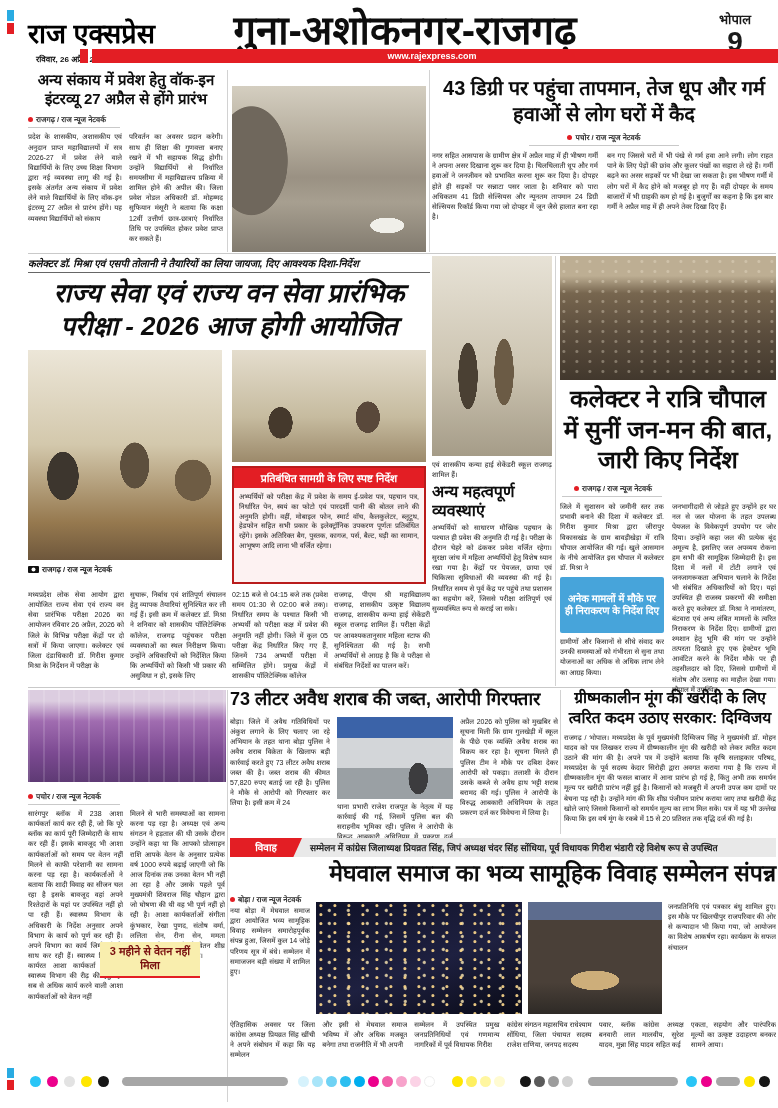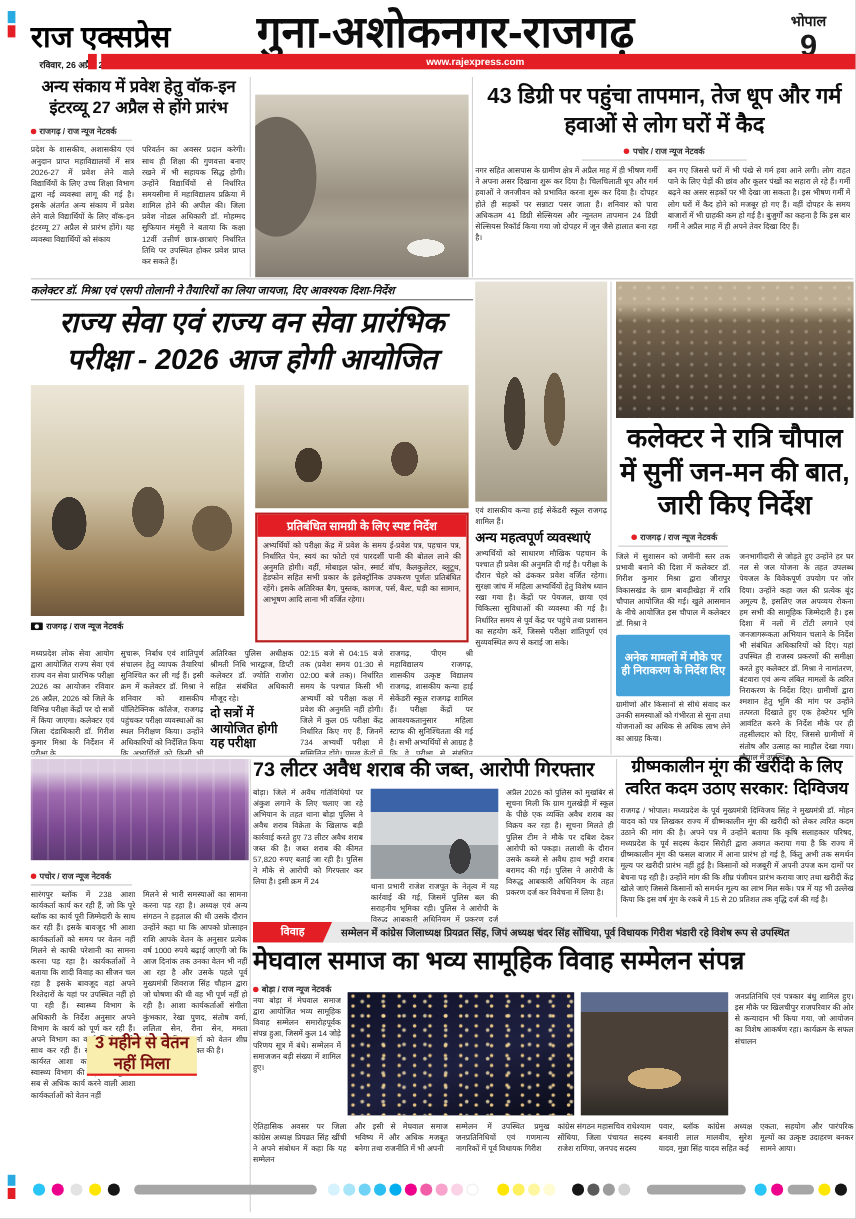--- a/index.html
+++ b/index.html
@@ -113,32 +113,27 @@
          linear-gradient(180deg,#e4ddcd 0%,#c6bb9f 60%,#9c8a6b 100%);"></div>
 
   <div class="abs" style="left:232px;top:466px;width:194px;height:118px;border:2px solid #b91c1c;background:#fdf2f2;box-sizing:border-box;">
     <div class="redbar" style="color:#fff;font-weight:800;font-size:10.5px;text-align:center;padding:3px 2px;">प्रतिबंधित सामग्री के लिए स्पष्ट निर्देश</div>
     <div class="boxbody" style="padding:4px 5px;height:86px;overflow:hidden;">अभ्यर्थियों को परीक्षा केंद्र में प्रवेश के समय ई-प्रवेश पत्र, पहचान पत्र, निर्धारित पेन, स्वयं का फोटो एवं पारदर्शी पानी की बोतल लाने की अनुमति होगी। वहीं, मोबाइल फोन, स्मार्ट वॉच, कैलकुलेटर, ब्लूटूथ, हेडफोन सहित सभी प्रकार के इलेक्ट्रॉनिक उपकरण पूर्णतः प्रतिबंधित रहेंगे। इसके अतिरिक्त बैग, पुस्तक, कागज, पर्स, बैल्ट, घड़ी का सामान, आभूषण आदि लाना भी वर्जित रहेगा।</div>
   </div>
 
   <div class="abs" style="left:28px;top:590px;width:402px;height:96px;display:flex;gap:6px;">
     <div class="body-text" style="flex:1;height:96px;">मध्यप्रदेश लोक सेवा आयोग द्वारा आयोजित राज्य सेवा एवं राज्य वन सेवा प्रारंभिक परीक्षा 2026 का आयोजन रविवार 26 अप्रैल, 2026 को जिले के विभिन्न परीक्षा केंद्रों पर दो सत्रों में किया जाएगा। कलेक्टर एवं जिला दंडाधिकारी डॉ. गिरीश कुमार मिश्रा के निर्देशन में परीक्षा के</div>
     <div class="body-text" style="flex:1;height:96px;">सुचारू, निर्बाध एवं शांतिपूर्ण संचालन हेतु व्यापक तैयारियां सुनिश्चित कर ली गई हैं। इसी क्रम में कलेक्टर डॉ. मिश्रा ने शनिवार को शासकीय पॉलिटेक्निक कॉलेज, राजगढ़ पहुंचकर परीक्षा व्यवस्थाओं का स्थल निरीक्षण किया। उन्होंने अधिकारियों को निर्देशित किया कि अभ्यर्थियों को किसी भी प्रकार की असुविधा न हो, इसके लिए</div>
-    <div style="flex:1;height:96px;overflow:hidden;">
-      <div class="body-text">अतिरिक्त पुलिस अधीक्षक श्रीमती निधि भारद्वाज, डिप्टी कलेक्टर डॉ. ज्योति राजोरा सहित संबंधित अधिकारी मौजूद रहे।</div>
-      <div class="subhead">दो सत्रों में आयोजित होगी यह परीक्षा</div>
-
-    </div>
     <div class="body-text" style="flex:1;height:96px;">02:15 बजे से 04:15 बजे तक (प्रवेश समय 01:30 से 02:00 बजे तक)। निर्धारित समय के पश्चात किसी भी अभ्यर्थी को परीक्षा कक्ष में प्रवेश की अनुमति नहीं होगी। जिले में कुल 05 परीक्षा केंद्र निर्धारित किए गए हैं, जिनमें 734 अभ्यर्थी परीक्षा में सम्मिलित होंगे। प्रमुख केंद्रों में शासकीय पॉलिटेक्निक कॉलेज</div>
     <div class="body-text" style="flex:1;height:96px;">राजगढ़, पीएम श्री महाविद्यालय राजगढ़, शासकीय उत्कृष्ट विद्यालय राजगढ़, शासकीय कन्या हाई सेकेंडरी स्कूल राजगढ़ शामिल हैं। परीक्षा केंद्रों पर आवश्यकतानुसार महिला स्टाफ की सुनिश्चितता की गई है। सभी अभ्यर्थियों से आग्रह है कि वे परीक्षा से संबंधित निर्देशों का पालन करें।</div>
   </div>
 
   <div class="abs" style="left:432px;top:460px;width:120px;height:226px;overflow:hidden;">
     <div class="body-text">एवं शासकीय कन्या हाई सेकेंडरी स्कूल राजगढ़ शामिल हैं।</div>
-    <div class="subhead" style="font-size:12px;">अन्य महत्वपूर्ण व्यवस्थाएं</div>
+    <div class="subhead" style="font-size:16px;">अन्य महत्वपूर्ण व्यवस्थाएं</div>
     <div class="body-text">अभ्यर्थियों को साधारण मौखिक पहचान के पश्चात ही प्रवेश की अनुमति दी गई है। परीक्षा के दौरान चेहरे को ढंककर प्रवेश वर्जित रहेगा। सुरक्षा जांच में महिला अभ्यर्थियों हेतु विशेष ध्यान रखा गया है। केंद्रों पर पेयजल, छाया एवं चिकित्सा सुविधाओं की व्यवस्था की गई है। निर्धारित समय से पूर्व केंद्र पर पहुंचे तथा प्रशासन का सहयोग करें, जिससे परीक्षा शांतिपूर्ण एवं सुव्यवस्थित रूप से कराई जा सके।</div>
   </div>
 
   <div class="abs photo" style="left:560px;top:256px;width:216px;height:124px;
        background:
          radial-gradient(circle at 30% 55%, rgba(240,230,210,0.35) 1px, rgba(0,0,0,0) 2px),
          linear-gradient(180deg,#bdae93 0 16%,#77664f 30%,#5b4d3d 62%,#42382d 100%);
        background-size:13px 10px, 100% 100%;"></div>
   <div class="abs" style="left:560px;top:384px;width:216px;">
     <div class="hl" style="font-size:24px;text-align:center;">कलेक्टर ने रात्रि चौपाल में सुनीं जन-मन की बात, जारी किए निर्देश</div>
@@ -186,29 +181,29 @@
     <div class="byline" style="margin-top:5px;">
       <span class="dot"></span>
       <span>पचोर / राज न्यूज नेटवर्क</span>
     </div>
     <div class="hair" style="width:92px;height:1px;margin:3px 0 4px;"></div>
     <div style="display:flex;gap:7px;">
       <div class="body-text" style="width:95px;height:216px;">सारंगपुर ब्लॉक में 238 आशा कार्यकर्ता कार्य कर रही हैं, जो कि पूरे ब्लॉक का कार्य पूरी जिम्मेदारी के साथ कर रही हैं। इसके बावजूद भी आशा कार्यकर्ताओं को समय पर वेतन नहीं मिलने से काफी परेशानी का सामना करना पड़ रहा है। कार्यकर्ताओं ने बताया कि शादी विवाह का सीजन चल रहा है इसके बावजूद वहां अपने रिश्तेदारों के यहां पर उपस्थित नहीं हो पा रही हैं। स्वास्थ्य विभाग के अधिकारी के निर्देश अनुसार अपने विभाग के कार्य को पूर्ण कर रही हैं। अपने विभाग का कार्य जिम्मेदारी के साथ कर रही हैं। स्वास्थ्य विभाग में कार्यरत आशा कार्यकर्ता जो कि स्वास्थ्य विभाग की रीढ़ की हड्डी है। सब से अधिक कार्य करने वाली आशा कार्यकर्ताओं को वेतन नहीं</div>
       <div class="body-text" style="width:95px;height:216px;">मिलने से भारी समस्याओं का सामना करना पड़ रहा है। अध्यक्ष एवं अन्य संगठन ने हड़ताल की थी उसके दौरान उन्होंने कहा था कि आपको प्रोत्साहन राशि आपके वेतन के अनुसार प्रत्येक वर्ष 1000 रुपये बढ़ाई जाएगी जो कि आज दिनांक तक उनका वेतन भी नहीं आ रहा है और उसके पहले पूर्व मुख्यमंत्री शिवराज सिंह चौहान द्वारा जो घोषणा की थी वह भी पूर्ण नहीं हो रही है। आशा कार्यकर्ताओं संगीता कुंभकार, रेखा पुणद, संतोष वर्मा, ललिता सेन, रीना सेन, ममता मंजाकार, विष्णु वर्मा को वेतन शीघ्र मिलने की आशा व्यक्त की है।</div>
     </div>
   </div>
-  <div class="abs" style="left:79px;top:942px;width:100px;height:34px;background:#f9eeae;border-bottom:2px solid #e31e24;
-       color:#7a1010;font-weight:800;font-size:15px;line-height:1.25;display:flex;align-items:center;justify-content:center;text-align:center;z-index:3;">3 महीने से वेतन नहीं मिला</div>
+  <div class="abs" style="left:100px;top:942px;width:100px;height:34px;background:#f9eeae;border-bottom:2px solid #e31e24;
+       color:#7a1010;font-weight:800;font-size:11px;line-height:1.25;display:flex;align-items:center;justify-content:center;text-align:center;z-index:3;">3 महीने से वेतन नहीं मिला</div>
 
   <div class="abs" style="left:230px;top:838px;width:546px;height:19px;background:#e9e9e9;display:flex;align-items:center;">
     <div style="background:#e31e24;color:#fff;font-weight:800;font-size:10px;width:72px;text-align:center;height:19px;line-height:19px;
                 clip-path:polygon(0 0,100% 0,88% 100%,0 100%);">विवाह</div>
     <div style="font-size:9px;font-weight:bold;color:#222;padding-left:8px;">सम्मेलन में कांग्रेस जिलाध्यक्ष प्रियव्रत सिंह, जिपं अध्यक्ष चंदर सिंह सोंधिया, पूर्व विधायक गिरीश भंडारी रहे विशेष रूप से उपस्थित</div>
   </div>
-  <div class="abs hl" style="left:230px;top:859px;width:546px;font-size:23px;text-align:left;">मेघवाल समाज का भव्य सामूहिक विवाह सम्मेलन संपन्न</div>
+  <div class="abs hl" style="left:230px;top:859px;width:546px;font-size:23px;text-align:right;">मेघवाल समाज का भव्य सामूहिक विवाह सम्मेलन संपन्न</div>
   <div class="abs byline" style="left:230px;top:894px;">
     <span class="dot"></span>
     <span>बोड़ा / राज न्यूज नेटवर्क</span>
   </div>
   <div class="abs body-text" style="left:230px;top:906px;width:80px;height:108px;">नया बोड़ा में मेघवाल समाज द्वारा आयोजित भव्य सामूहिक विवाह सम्मेलन समारोहपूर्वक संपन्न हुआ, जिसमें कुल 14 जोड़े परिणय सूत्र में बंधे। सम्मेलन में समाजजन बड़ी संख्या में शामिल हुए।</div>
   <div class="abs photo" style="left:316px;top:902px;width:206px;height:112px;
        background:
          radial-gradient(circle at 35% 40%, rgba(255,217,140,0.9) 1px, rgba(0,0,0,0) 2px),
          radial-gradient(circle at 70% 65%, rgba(255,235,180,0.8) 1px, rgba(0,0,0,0) 2.2px),
          linear-gradient(160deg,#101228 0%,#1e2040 55%,#090a16 100%);

